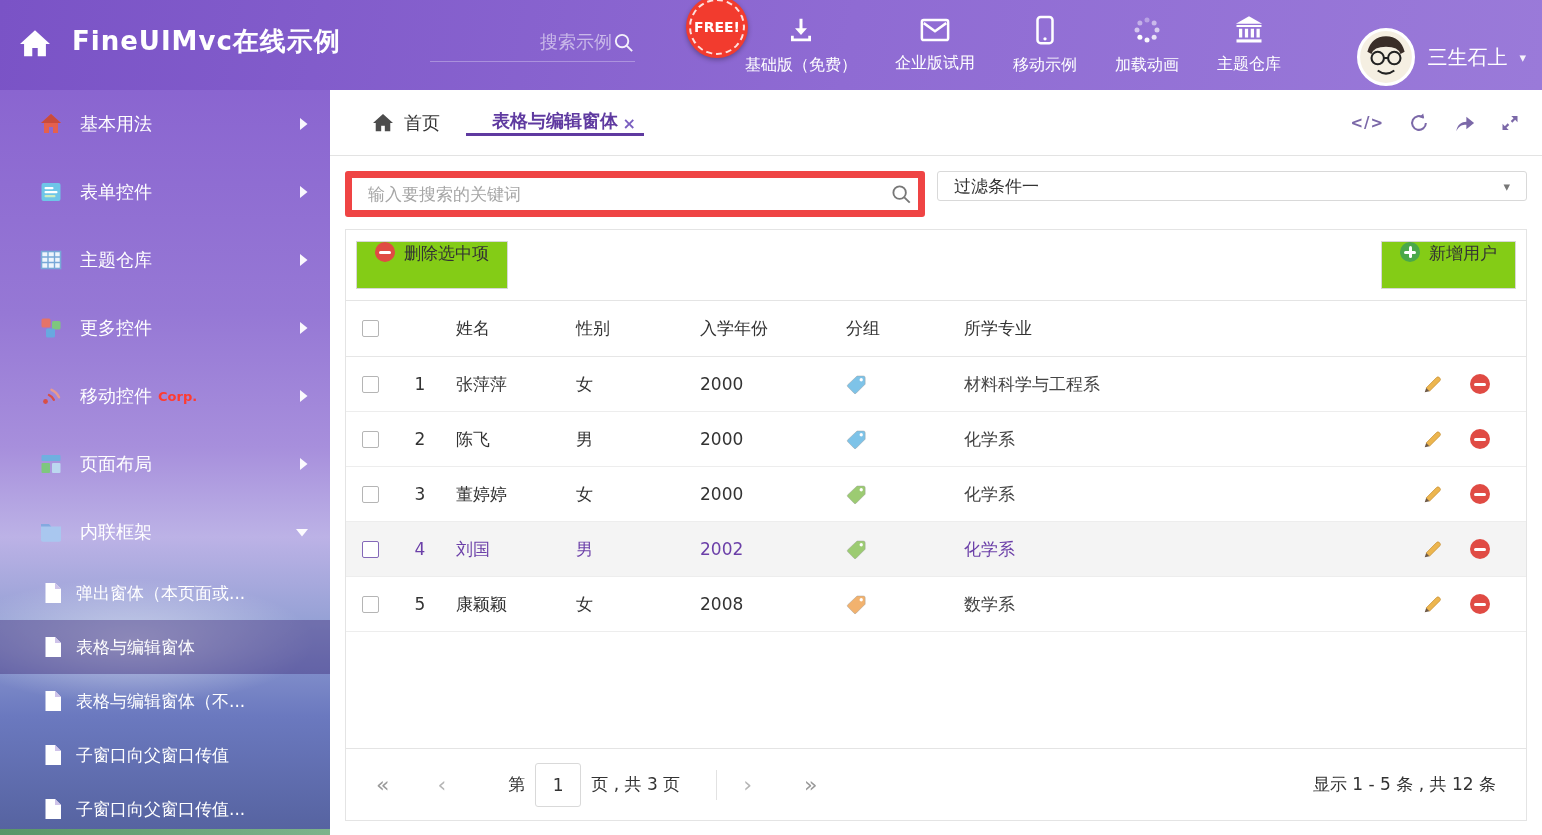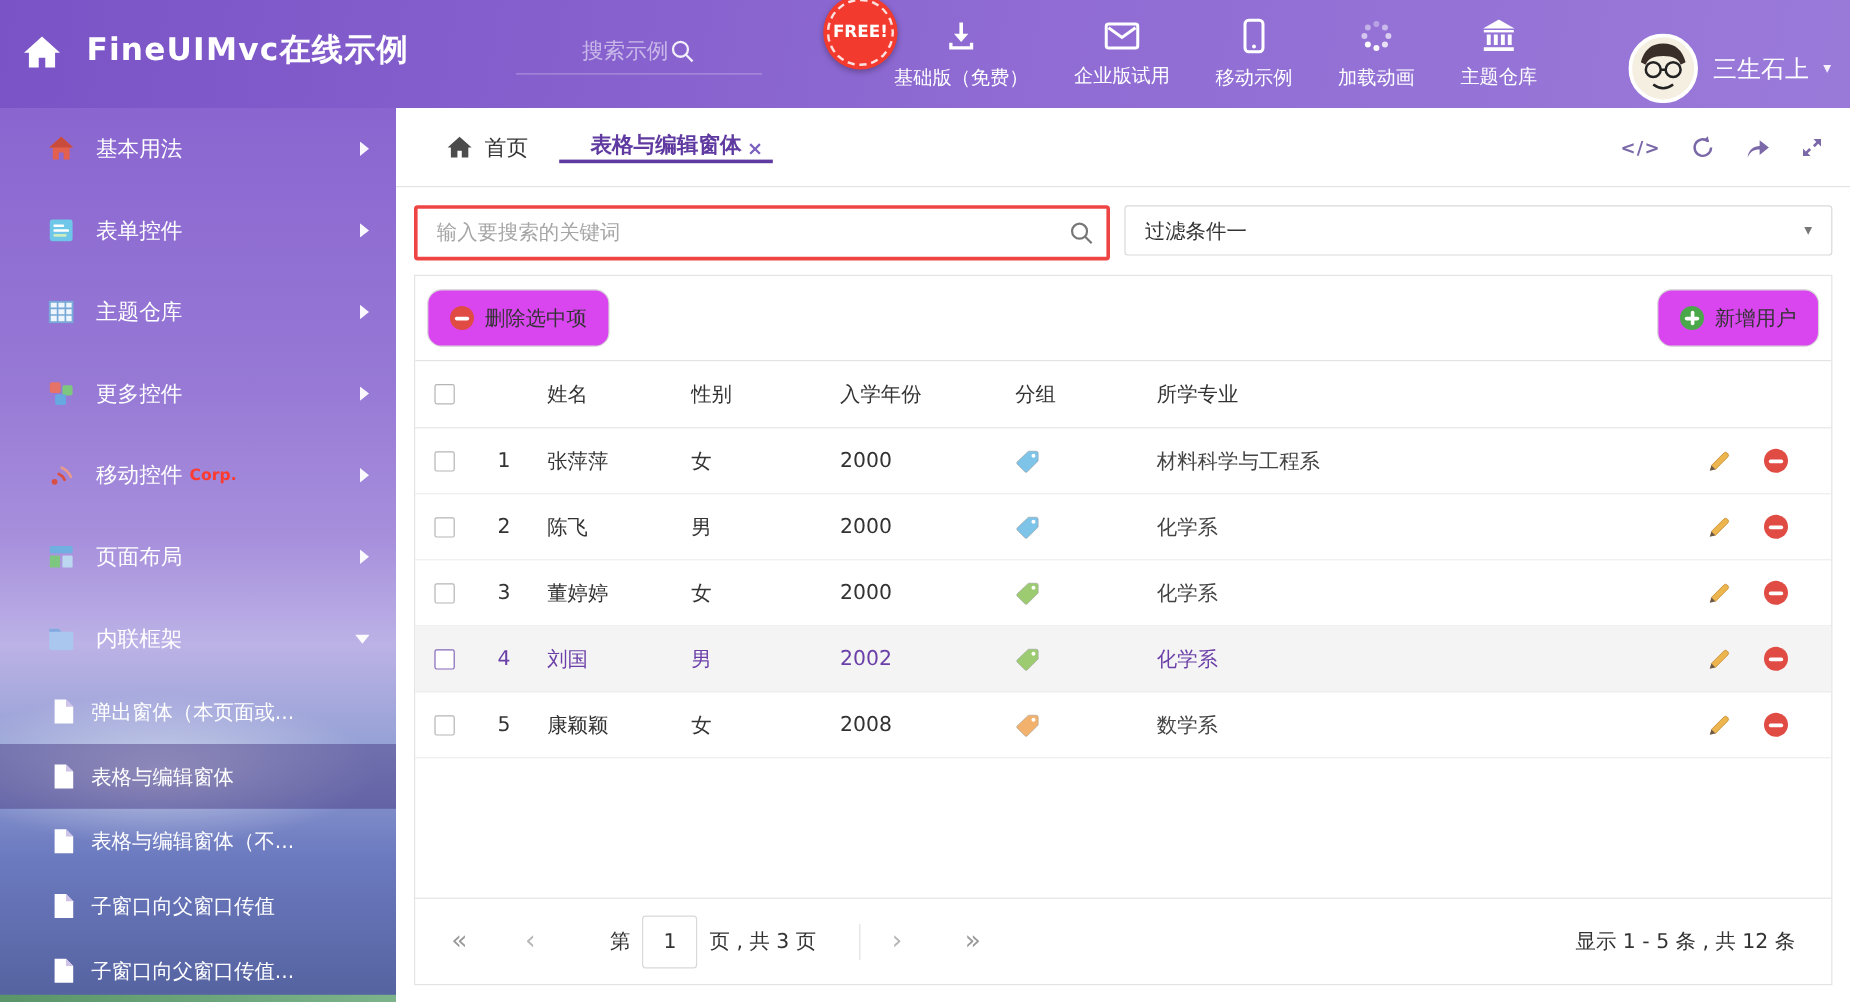--- a/index.html
+++ b/index.html
@@ -4,21 +4,21 @@
 <style>
 *{margin:0;padding:0;box-sizing:border-box;}
 html,body{width:1542px;height:835px;}
 body{font-family:"DejaVu Sans","Liberation Sans",sans-serif;overflow:hidden;background:#fff;color:#333;}
 .app{position:relative;width:1542px;height:835px;overflow:hidden;}
 
 
 .header{position:absolute;top:0;left:0;width:100%;height:90px;background:linear-gradient(100deg,#7a53c6 0%,#8f6bd3 55%,#9a7ad9 100%);color:#fff;z-index:10;}
 .h-home{position:absolute;left:18px;top:29px;cursor:pointer;}
 .h-title{position:absolute;left:72px;top:24px;font-size:26px;font-weight:bold;letter-spacing:1px;white-space:nowrap;}
-.h-search{position:absolute;left:430px;top:30px;width:205px;display:flex;justify-content:center;align-items:center;border-bottom:1px solid rgba(255,255,255,0.3);padding-bottom:7px;cursor:text;}
+.h-search{position:absolute;left:430px;top:30px;width:205px;display:flex;justify-content:flex-end;align-items:center;border-bottom:1px solid rgba(255,255,255,0.3);padding-bottom:7px;cursor:text;}
 .h-search-text{color:rgba(255,255,255,0.55);font-size:18px;}
 .free-badge{position:absolute;left:686px;top:-4px;width:62px;height:62px;border-radius:50%;background:#f23b2e;display:flex;align-items:center;justify-content:center;color:#fff;font-weight:bold;font-size:14px;box-shadow:0 2px 5px rgba(0,0,0,0.3);cursor:pointer;}
 .free-badge::before{content:"";position:absolute;inset:3px;border:2px dashed rgba(255,255,255,0.85);border-radius:50%;}
 .h-nav{position:absolute;left:726px;top:0;height:90px;display:flex;align-items:center;}
 .h-nav-item{display:flex;flex-direction:column;align-items:center;gap:6px;margin:0 19px;cursor:pointer;text-align:center;}
 .h-nav-label{font-size:16px;white-space:nowrap;}
 .h-user{position:absolute;right:16px;top:0;height:114px;display:flex;align-items:center;gap:12px;cursor:pointer;}
 .h-user-name{font-size:20px;white-space:nowrap;}
 .h-caret{font-size:13px;opacity:.9;}
 
@@ -42,29 +42,29 @@
 .tabbar{position:relative;height:66px;border-bottom:1px solid #e3e3e3;display:flex;align-items:center;padding-left:16px;}
 .tab{display:flex;align-items:center;gap:10px;padding:0 26px;font-size:18px;color:#333;cursor:pointer;position:relative;}
 .tab.active{color:#5f3aa0;font-weight:bold;border-bottom:3px solid #5f3aa0;}
 .tab-close{position:absolute;top:7px;right:8px;font-size:16px;color:#7a5fc0;font-weight:bold;line-height:1;cursor:pointer;}
 .tab-actions{margin-left:auto;display:flex;align-items:center;gap:24px;padding-right:22px;color:#7b68a8;}
 .tab-actions>span{cursor:pointer;display:flex;align-items:center;}
 .ta-code{font-size:15px;font-weight:bold;letter-spacing:1px;}
 
 .filter-row{display:flex;gap:12px;margin:15px 15px 0 15px;}
 .input-wrap{position:relative;width:580px;}
-.input-wrap input{width:100%;height:46px;border:3px solid #ef4444;border-radius:3px;padding:0 44px 0 16px;font-size:17px;color:#333;font-family:inherit;outline:none;}
+.input-wrap input{width:100%;height:46px;border:7px solid #ef4444;border-radius:3px;padding:0 44px 0 16px;font-size:17px;color:#333;font-family:inherit;outline:none;}
 .input-wrap input::placeholder{color:#a6a6a6;}
 .in-ico{position:absolute;right:13px;top:12px;cursor:pointer;}
-.dropdown{flex:1;height:42px;border:1px solid #d9d9d9;border-radius:3px;display:flex;align-items:center;padding:0 16px;font-size:17px;cursor:pointer;}
+.dropdown{flex:1;height:30px;border:1px solid #d9d9d9;border-radius:3px;display:flex;align-items:center;padding:0 16px;font-size:17px;cursor:pointer;}
 .dd-caret{margin-left:auto;color:#777;font-size:13px;}
 
 .panel{position:absolute;left:15px;right:15px;top:139px;bottom:14px;border:1px solid #e4e4e4;display:flex;flex-direction:column;background:#fff;}
 .toolbar{display:flex;justify-content:space-between;align-items:center;padding:11px 10px;border-bottom:1px solid #e4e4e4;}
-.btn{display:flex;align-items:center;gap:9px;height:48px;padding:0 18px;background:#d946ef;border:1px solid #d7d7d7;border-radius:12px;font-size:17px;color:#333;font-family:inherit;cursor:pointer;}
+.btn{display:flex;align-items:flex-start;gap:9px;height:48px;padding:0 18px;background:#84cc16;border:1px solid #d7d7d7;border-radius:0;font-size:17px;color:#333;font-family:inherit;cursor:pointer;}
 .circle-minus,.circle-plus{width:20px;height:20px;border-radius:50%;position:relative;display:inline-block;flex:0 0 auto;cursor:pointer;}
 .circle-minus{background:#e04b44;}
 .circle-minus::after{content:"";position:absolute;left:4px;top:8.5px;width:12px;height:3px;background:#fff;border-radius:1.5px;}
 .circle-plus{background:#4aa84a;}
 .circle-plus::before{content:"";position:absolute;left:4px;top:8.5px;width:12px;height:3px;background:#fff;border-radius:1.5px;}
 .circle-plus::after{content:"";position:absolute;left:8.5px;top:4px;width:3px;height:12px;background:#fff;border-radius:1.5px;}
 
 .thead,.trow{display:grid;grid-template-columns:48px 52px 120px 124px 146px 118px 1fr 150px;align-items:center;}
 .thead{height:56px;border-bottom:1px solid #e6e6e6;font-size:17px;color:#333;}
 .trow{height:55px;border-bottom:1px solid #ededed;font-size:17px;}

